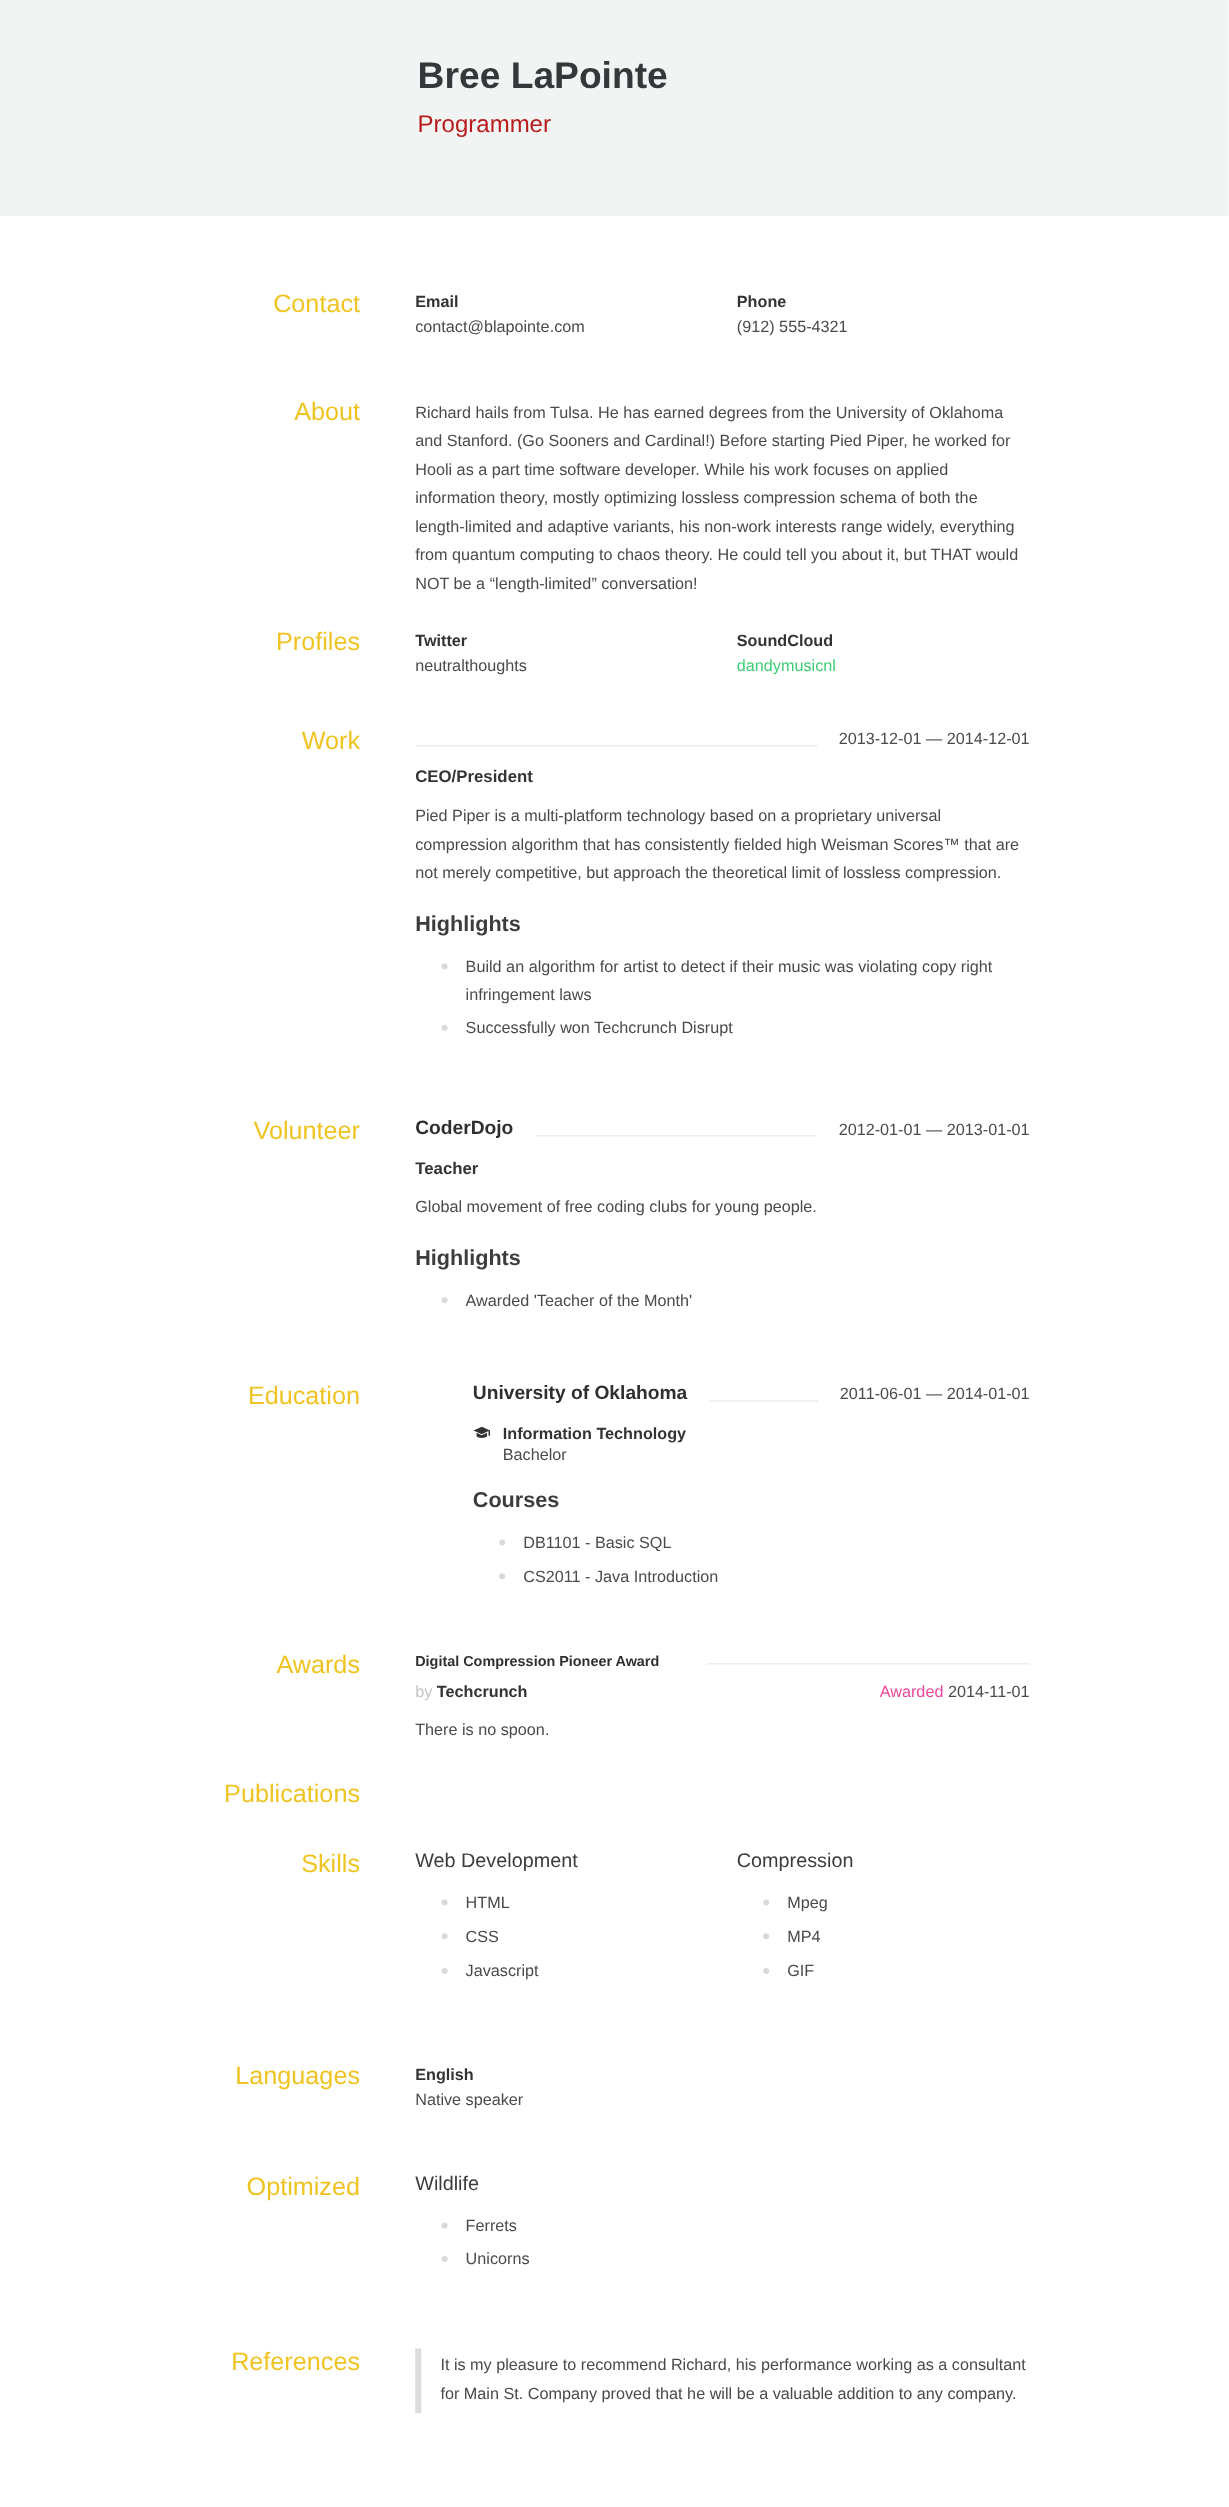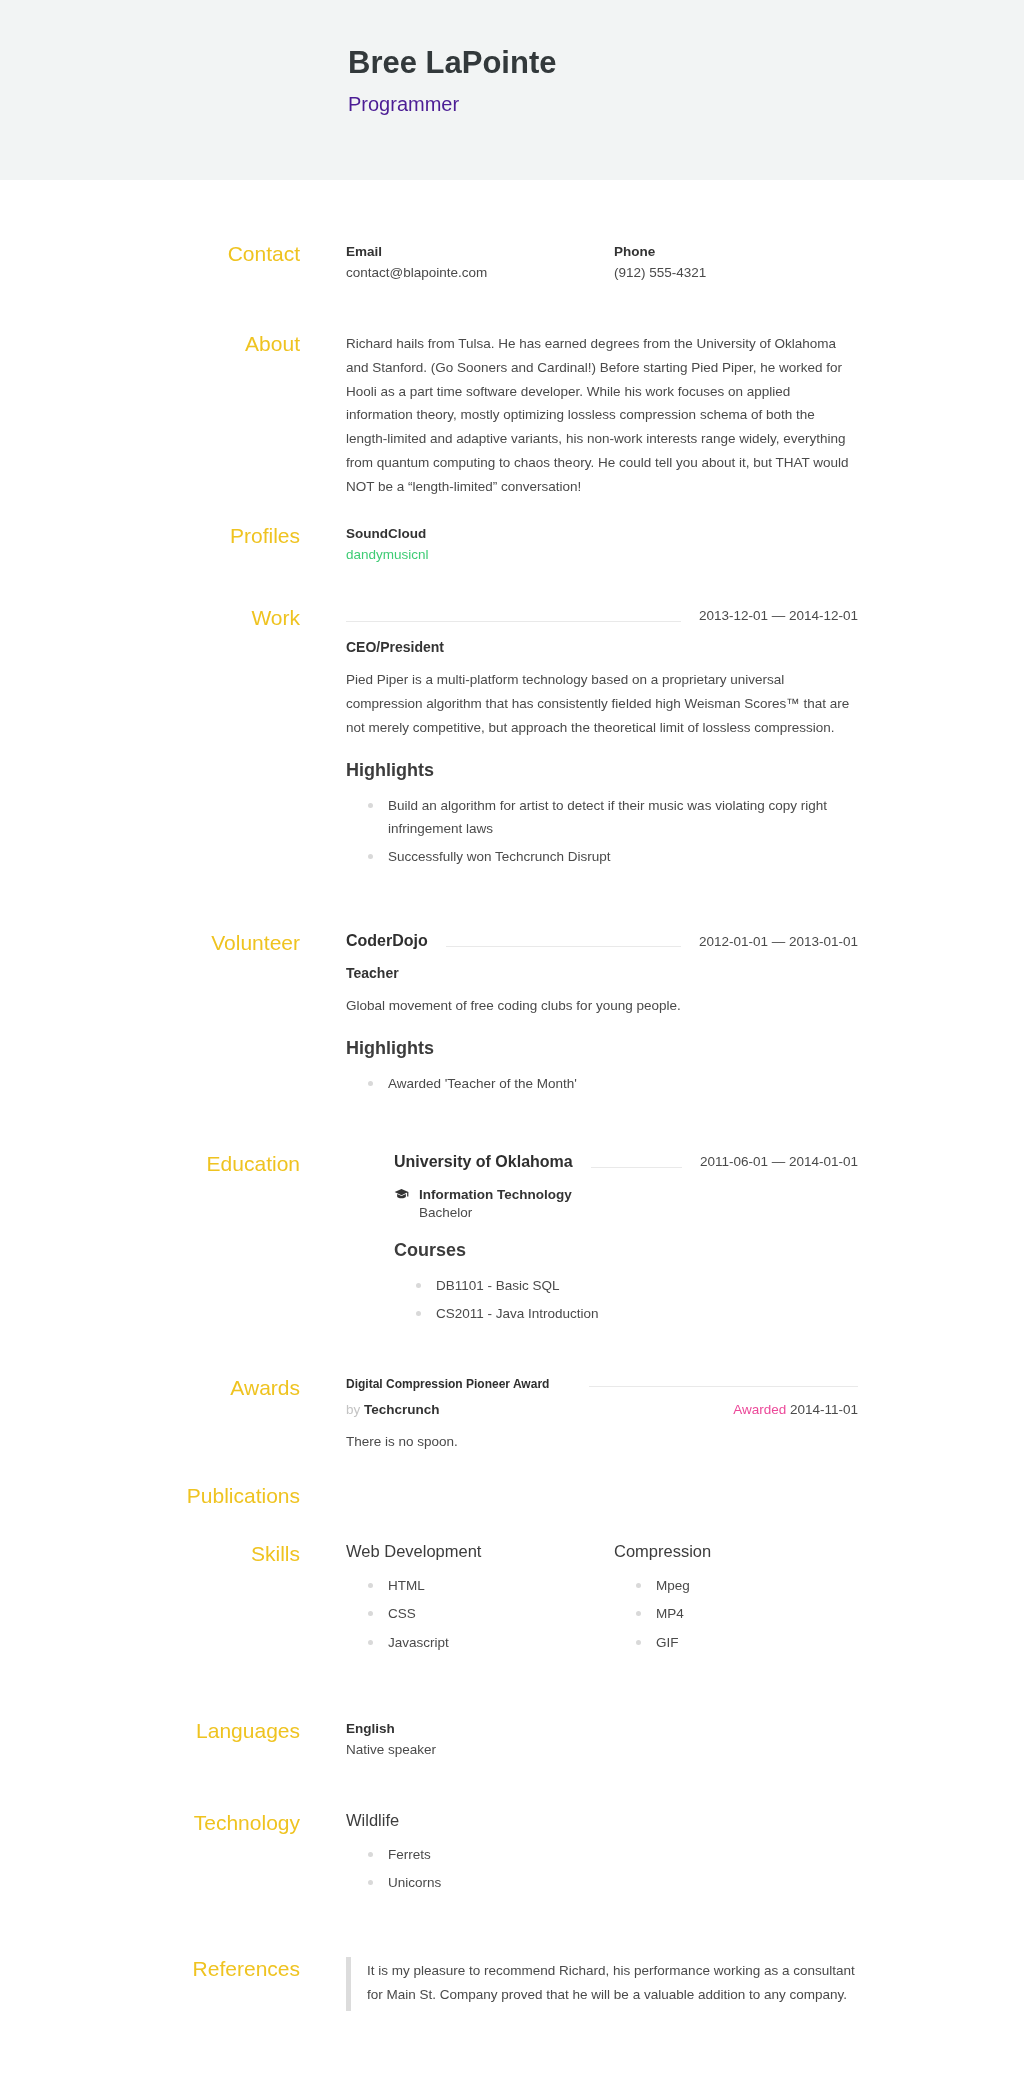--- a/index.html
+++ b/index.html
@@ -18,21 +18,21 @@
   .hero-inner { margin-left: 348px; }
   .name {
     font-size: 31px;
     font-weight: 600;
     color: #33393B;
     line-height: 1.2;
     margin: 0;
   }
   .job {
     font-size: 20px;
-    color: #4c1d95;
+    color: #b91c1c;
     margin-top: 12px;
   }
   .container {
     width: 692px;
     margin-left: 166px;
     padding-top: 62px;
     padding-bottom: 112px;
   }
   .section { display: flex; margin-bottom: 48px; }
   .stitle {
@@ -153,20 +153,24 @@
       <div class="scontent">
         <p class="para">Richard hails from Tulsa. He has earned degrees from the University of Oklahoma and Stanford. (Go Sooners and Cardinal!) Before starting Pied Piper, he worked for Hooli as a part time software developer. While his work focuses on applied information theory, mostly optimizing lossless compression schema of both the length-limited and adaptive variants, his non-work interests range widely, everything from quantum computing to chaos theory. He could tell you about it, but THAT would NOT be a “length-limited” conversation!</p>
       </div>
     </div>
 
     <div class="section sec-profiles">
       <div class="stitle">Profiles</div>
       <div class="scontent">
         <div class="cols">
           <div class="col">
+            <div class="label">Twitter</div>
+            <div class="value">neutralthoughts</div>
+          </div>
+          <div class="col">
             <div class="label">SoundCloud</div>
             <div class="value"><a class="link" href="#">dandymusicnl</a></div>
           </div>
         </div>
       </div>
     </div>
 
     <div class="section sec-work">
       <div class="stitle">Work</div>
       <div class="scontent">
@@ -309,21 +313,21 @@
 
     <div class="section sec-languages">
       <div class="stitle">Languages</div>
       <div class="scontent">
         <div class="label">English</div>
         <div class="value">Native speaker</div>
       </div>
     </div>
 
     <div class="section sec-interests">
-      <div class="stitle">Technology</div>
+      <div class="stitle">Optimized</div>
       <div class="scontent">
         <div class="skill-name">Wildlife</div>
         <ul class="blist">
           <li>
               <span class="dot"></span>
               <span>Ferrets</span>
             </li>
           <li>
               <span class="dot"></span>
               <span>Unicorns</span>

